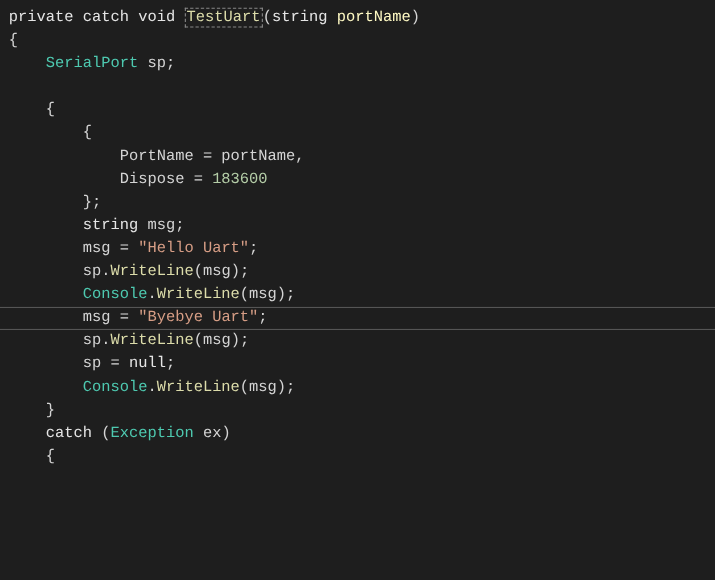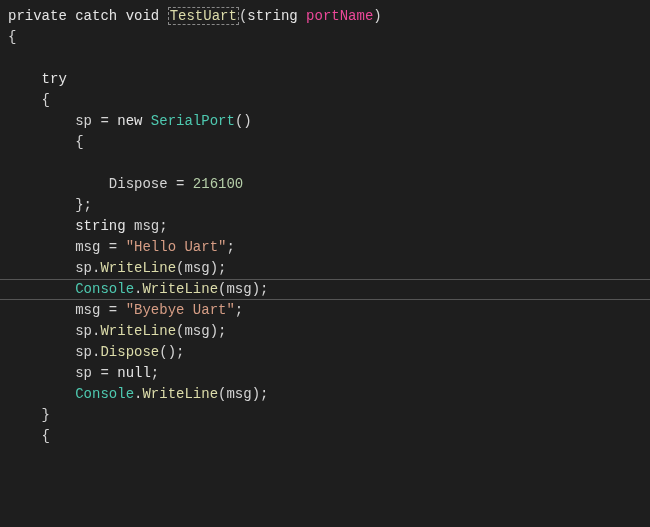--- a/index.html
+++ b/index.html
@@ -25,72 +25,71 @@
     border-top: 1px solid #555;
     border-bottom: 1px solid #555;
     pointer-events: none;
   }
   .kw { color: #e5e5e5; }          
   .type { color: #4ec9b0; }        
   .ident { color: #d4d4d4; }       
   .method { color: #dcdcaa; }      
   .str { color: #d69d85; }         
   .num { color: #b5cea8; }         
-  .param { color: #ec4899; }       
+  .param { color: #fef9c3; }       
   .boxed {
     border: 1px dashed #888;
     padding: 0 1px;
   }
 </style>
 </head>
 <body>
 
 <div class="editor">
 
   <div class="highlight-line" style="top:279px;"></div>
 
   <div class="line"><span class="kw">private</span><span class="ident"> </span><span class="kw">catch</span><span class="ident"> </span><span class="kw">void</span><span class="ident"> </span><span class="method boxed">TestUart</span><span class="ident">(</span><span class="kw">string</span><span class="ident"> </span><span class="param">portName</span><span class="ident">)</span></div>
 
   <div class="line"><span class="ident">{</span></div>
 
+  <div class="line"><span>    </span><span class="type">SerialPort</span><span class="ident"> sp;</span></div>
 
   <div class="line">&nbsp;</div>
 
-  <div class="line"><span>    </span><span class="kw">try</span></div>
 
   <div class="line"><span>    </span><span class="ident">{</span></div>
 
-  <div class="line"><span>        </span><span class="ident">sp = </span><span class="kw">new</span><span class="ident"> </span><span class="type">SerialPort</span><span class="ident">()</span></div>
 
   <div class="line"><span>        </span><span class="ident">{</span></div>
 
-  <div class="line"><span>            </span></div>
+  <div class="line"><span>            </span><span class="ident">PortName = portName,</span></div>
 
-  <div class="line"><span>            </span><span class="ident">Dispose = </span><span class="num">216100</span></div>
+  <div class="line"><span>            </span><span class="ident">Dispose = </span><span class="num">183600</span></div>
 
   <div class="line"><span>        </span><span class="ident">};</span></div>
 
 
   <div class="line"><span>        </span><span class="kw">string</span><span class="ident"> msg;</span></div>
 
   <div class="line"><span>        </span><span class="ident">msg = </span><span class="str">"Hello Uart"</span><span class="ident">;</span></div>
 
   <div class="line"><span>        </span><span class="ident">sp.</span><span class="method">WriteLine</span><span class="ident">(msg);</span></div>
 
   <div class="line"><span>        </span><span class="type">Console</span><span class="ident">.</span><span class="method">WriteLine</span><span class="ident">(msg);</span></div>
 
   <div class="line"><span>        </span><span class="ident">msg = </span><span class="str">"Byebye Uart"</span><span class="ident">;</span></div>
 
   <div class="line"><span>        </span><span class="ident">sp.</span><span class="method">WriteLine</span><span class="ident">(msg);</span></div>
 
 
-  <div class="line"><span>        </span><span class="ident">sp.</span><span class="method">Dispose</span><span class="ident">();</span></div>
 
   <div class="line"><span>        </span><span class="ident">sp = </span><span class="kw">null</span><span class="ident">;</span></div>
 
   <div class="line"><span>        </span><span class="type">Console</span><span class="ident">.</span><span class="method">WriteLine</span><span class="ident">(msg);</span></div>
 
   <div class="line"><span>    </span><span class="ident">}</span></div>
 
+  <div class="line"><span>    </span><span class="kw">catch</span><span class="ident"> (</span><span class="type">Exception</span><span class="ident"> ex)</span></div>
 
   <div class="line"><span>    </span><span class="ident">{</span></div>
 
 </div>
 
 </body></html>

